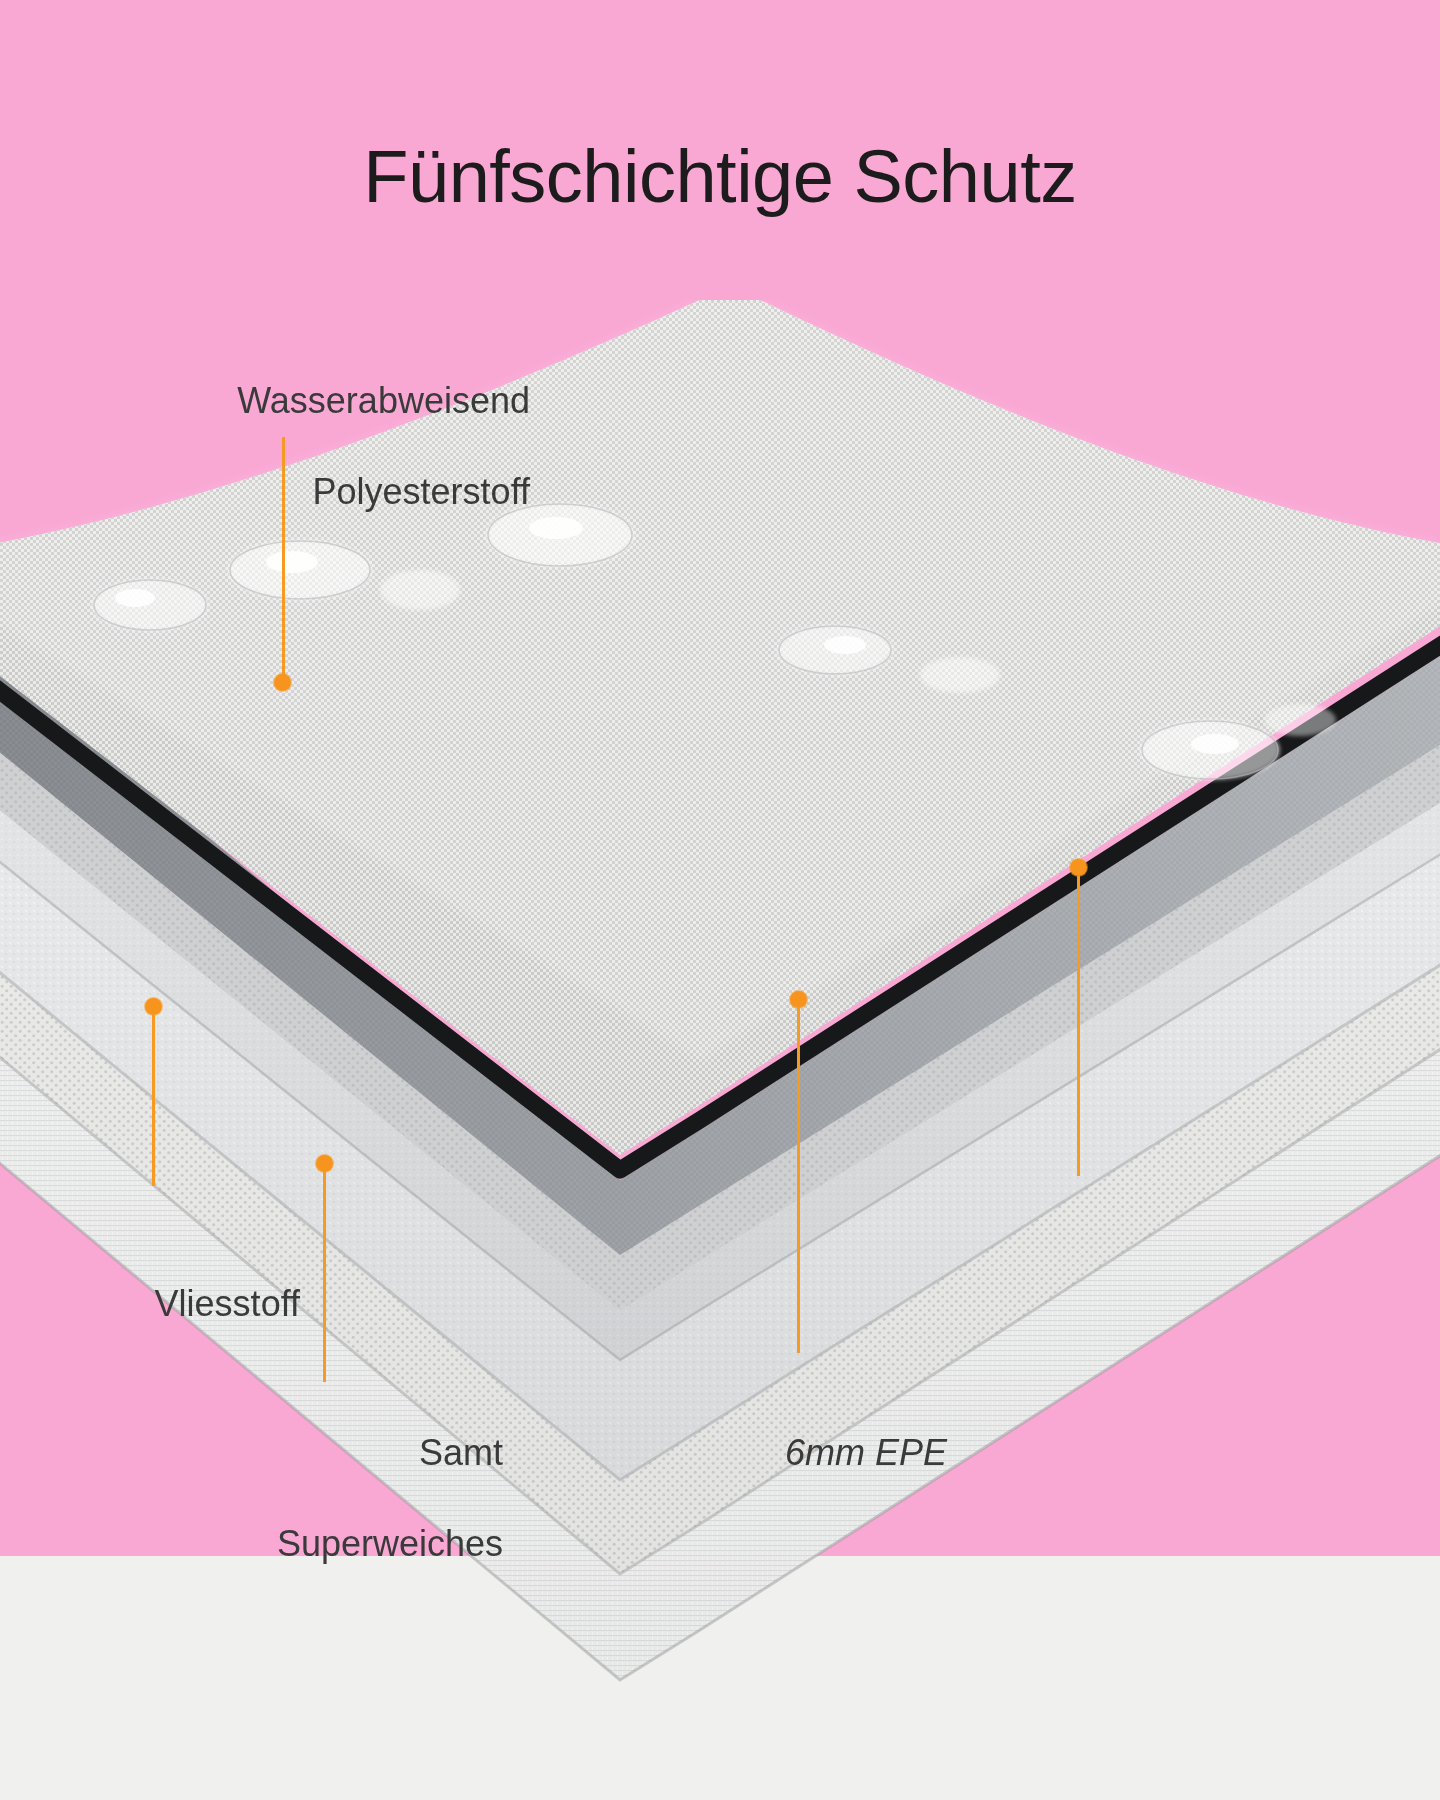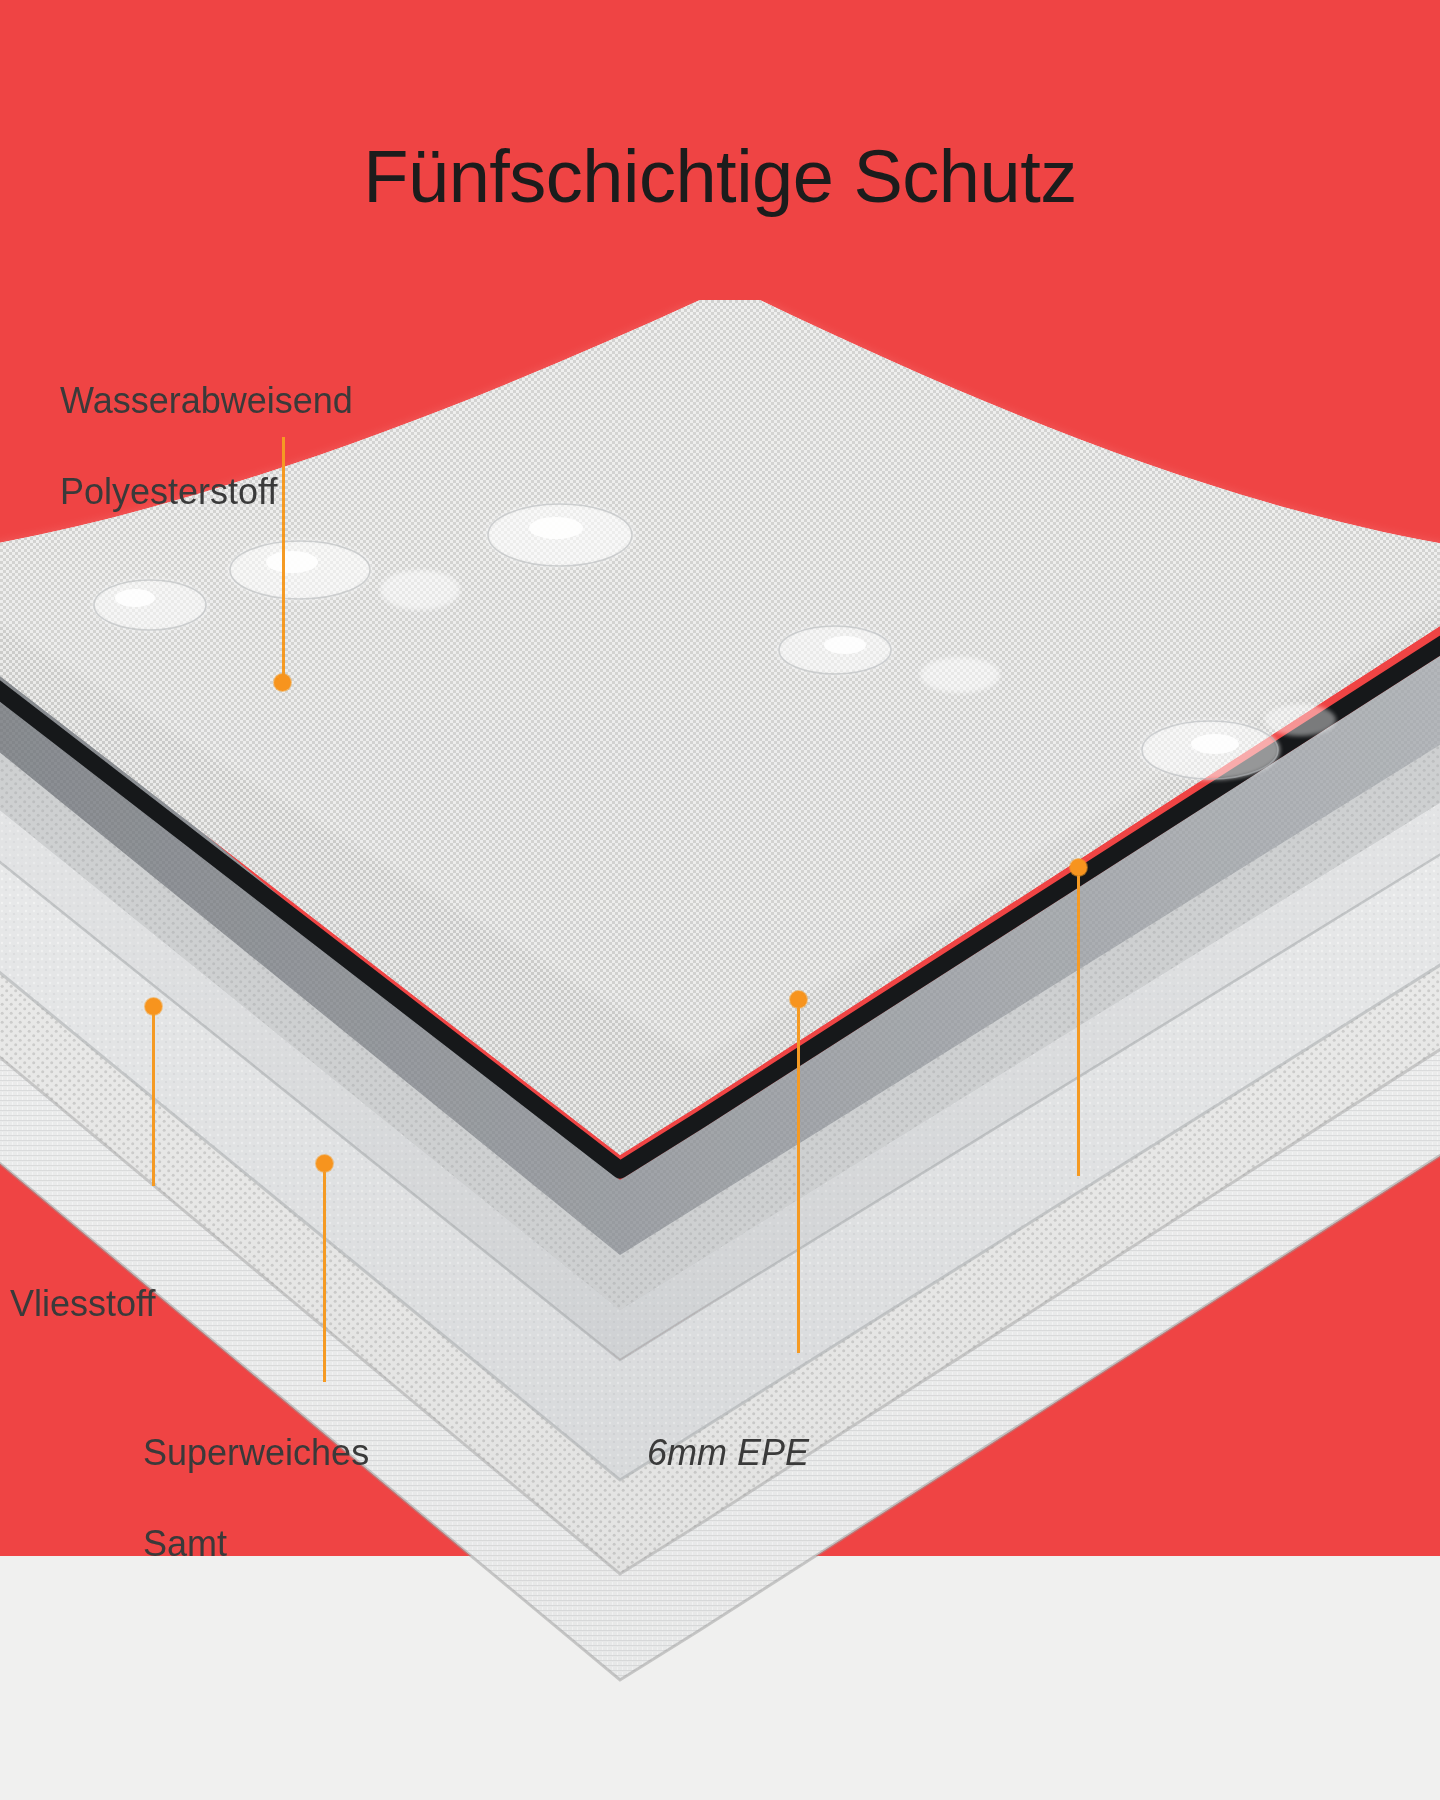--- a/index.html
+++ b/index.html
@@ -2,42 +2,42 @@
 <html><head>
 <meta charset="utf-8">
 <style>
   * { margin:0; padding:0; box-sizing:border-box; }
   html, body {
     width:1440px; height:1800px;
     background:#f0f0ef;
     font-family:"Liberation Sans", sans-serif;
     overflow:hidden;
   }
-  #stage { position:relative; width:1440px; height:1556px; background:#ef4444; }
+  #stage { position:relative; width:1440px; height:1556px; background:#f9a8d4; }
 
   
   .title {
     position:absolute; left:0; top:140px; width:1440px;
     text-align:center;
     font-size:74px; font-weight:400; letter-spacing:-0.5px;
     color:#1c1c1c; line-height:1;
   }
 
   
   .art { position:absolute; left:0; top:300px; width:1440px; height:1420px; }
   .art svg { display:block; width:100%; height:100%; }
 
   
   .label {
     position:absolute;
     color:#3a3a3a;
     font-size:36px; font-weight:400; line-height:1.26;
     white-space:pre-line;
   }
-  .label.c  { text-align:left; }
+  .label.c  { text-align:right; }
 
   
   .lead {
     position:absolute; width:3px; background:#f59a23;
   }
   .dot {
     position:absolute; width:17px; height:17px; border-radius:50%;
     background:#f7941e; box-shadow:0 0 0 1px rgba(245,154,35,.55);
   }
 </style>
@@ -197,22 +197,22 @@
 
   <div class="dot" style="left:145px; top:998px;"></div>
   <div class="lead" style="left:152px; top:1014px; height:172px;"></div>
   <div class="label c" style="left:10px; top:1236px; width:290px;">
     <div>Vliesstoff</div>
   </div>
 
   <div class="dot" style="left:316px; top:1155px;"></div>
   <div class="lead" style="left:323px; top:1172px; height:210px;"></div>
   <div class="label c" style="left:143px; top:1385px; width:360px;">
+    <div>Samt</div>
     <div>Superweiches</div>
-    <div>Samt</div>
   </div>
 
   <div class="dot" style="left:790px; top:991px;"></div>
   <div class="lead" style="left:797px; top:1008px; height:345px;"></div>
   <div class="label c" style="left:647px; top:1385px; width:300px;font-style:italic;">
     <div>6mm EPE</div>
   </div>
 
   <div class="dot" style="left:1070px; top:859px;"></div>
   <div class="lead" style="left:1077px; top:876px; height:300px;"></div>

